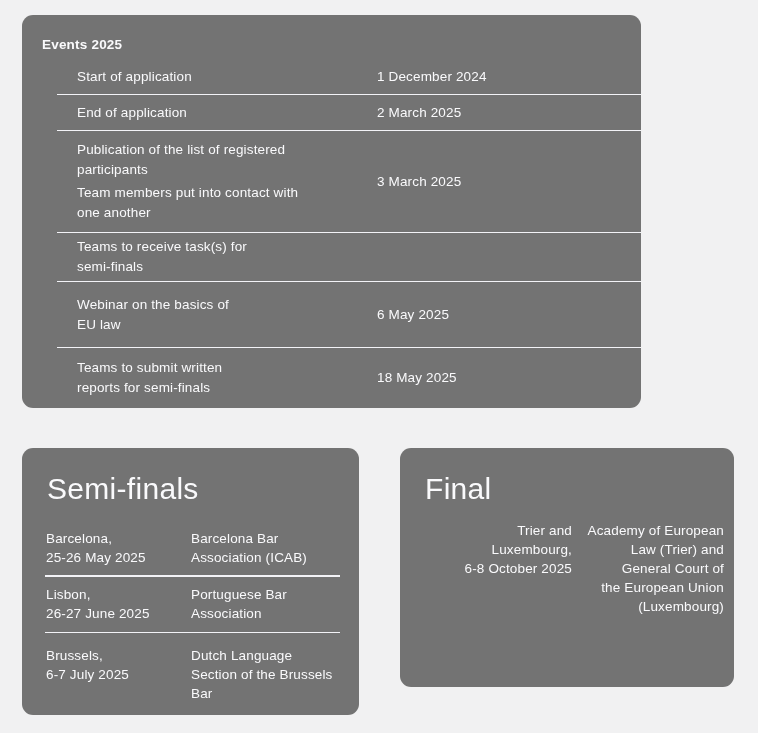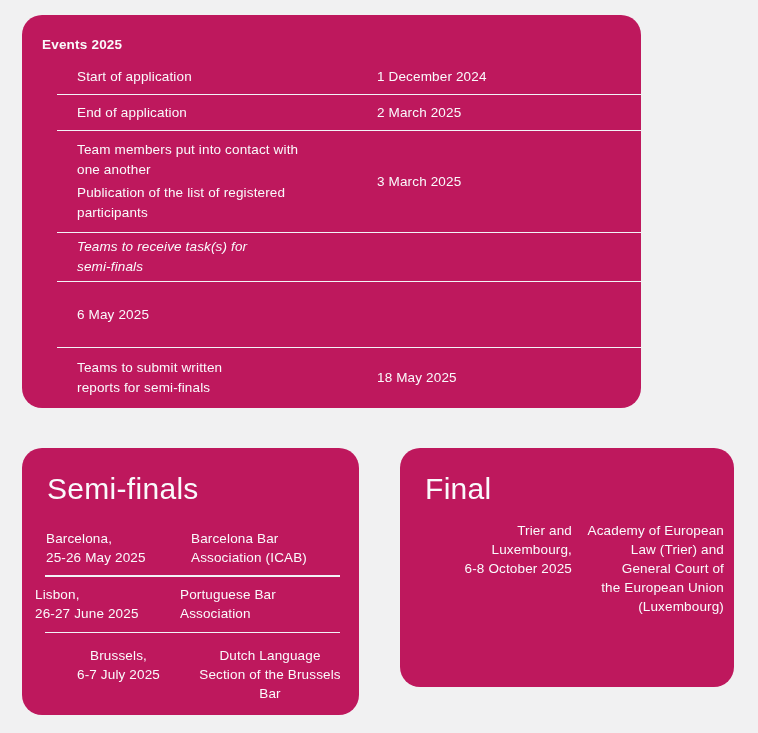--- a/index.html
+++ b/index.html
@@ -10,22 +10,22 @@
   }
   .canvas {
     position: relative;
     width: 758px;
     height: 733px;
     background: #F1F1F2;
     overflow: hidden;
   }
   .card {
     position: absolute;
-    background: #be185d;
-    border-radius: 20px;
+    background: #737373;
+    border-radius: 11px;
     color: #FAFAFC;
   }
 
   
   #events-card { left: 22px; top: 15px; width: 619px; height: 393px; }
   .ev-header {
     height: 45px;
     display: flex;
     align-items: flex-end;
     padding: 0 20px 8px 20px;
@@ -40,21 +40,21 @@
     padding: 0 16px 0 20px;
     font-size: 13.5px;
     line-height: 20px;
     letter-spacing: 0.15px;
     margin-left: 35px;
   }
   .ev-row.bordered { border-bottom: 1.5px solid #F3F3F7; }
   .h35 { height: 35px; }
   .h36 { height: 36px; }
   .h102 { height: 102px; }
-  .h49 { height: 49px; font-style: italic; }
+  .h49 { height: 49px; }
   .h66 { height: 66px; }
   .h60 { height: 60px; }
   .para { white-space: pre-line; }
   .para + .para { margin-top: 3px; }
   .ev-date { white-space: pre-line; }
 
   
   #semifinals-card { left: 22px; top: 448px; width: 337px; height: 267px; }
   #final-card { left: 400px; top: 448px; width: 334px; height: 239px; }
   .card-title {
@@ -68,22 +68,22 @@
     display: grid;
     grid-template-columns: 145px 1fr;
     align-items: center;
     padding: 0 10px 0 24px;
     font-size: 13.5px;
     line-height: 19px;
     letter-spacing: 0.15px;
   }
   .sf-row .cell { white-space: pre-line; }
   .sf-r1 { height: 55px; margin-top: 14px; }
-  .sf-r2 { height: 55px; padding-left: 13px; }
-  .sf-r3 { height: 82px; align-items: start; padding-top: 13px; text-align: center; }
+  .sf-r2 { height: 55px; padding-left: 24px; }
+  .sf-r3 { height: 82px; align-items: start; padding-top: 13px; }
   .sf-divider { height: 1.5px; background: #F3F3F7; margin: 0 19px 0 23px; }
   .final-row {
     display: grid;
     grid-template-columns: 147px 1fr;
     align-items: start;
     margin-top: 15px;
     padding: 0 10px 0 25px;
     font-size: 13.5px;
     line-height: 19px;
     letter-spacing: 0.15px;
@@ -108,36 +108,40 @@
 
     <div class="ev-row bordered h36">
       <div>
         <div class="para">End of application</div>
       </div>
       <div class="ev-date">2 March 2025</div>
     </div>
 
     <div class="ev-row bordered h102">
       <div>
+        <div class="para">Publication of the list of registered
+participants</div>
         <div class="para">Team members put into contact with
 one another</div>
-        <div class="para">Publication of the list of registered
-participants</div>
       </div>
       <div class="ev-date">3 March 2025</div>
     </div>
 
     <div class="ev-row bordered h49">
       <div>
         <div class="para">Teams to receive task(s) for
 semi-finals</div>
       </div>
     </div>
 
     <div class="ev-row bordered h66">
+      <div>
+        <div class="para">Webinar on the basics of
+EU law</div>
+      </div>
       <div class="ev-date">6 May 2025</div>
     </div>
 
     <div class="ev-row h60">
       <div>
         <div class="para">Teams to submit written
 reports for semi-finals</div>
       </div>
       <div class="ev-date">18 May 2025</div>
     </div>

